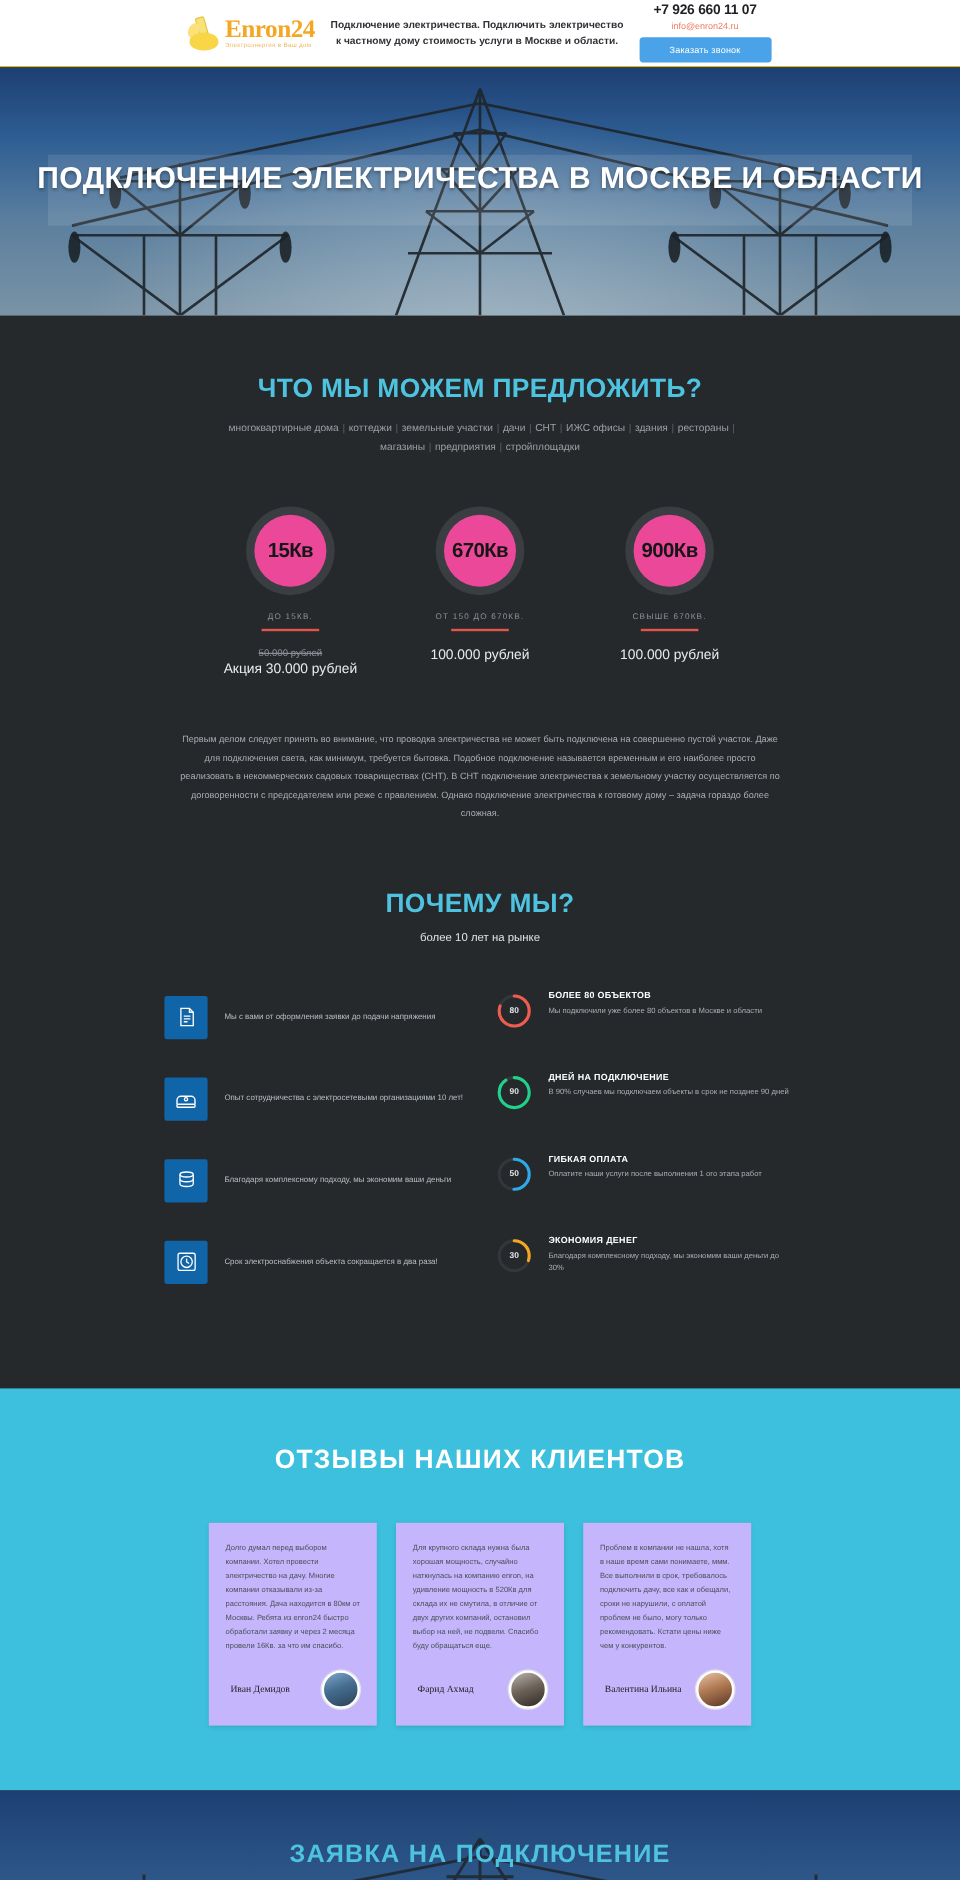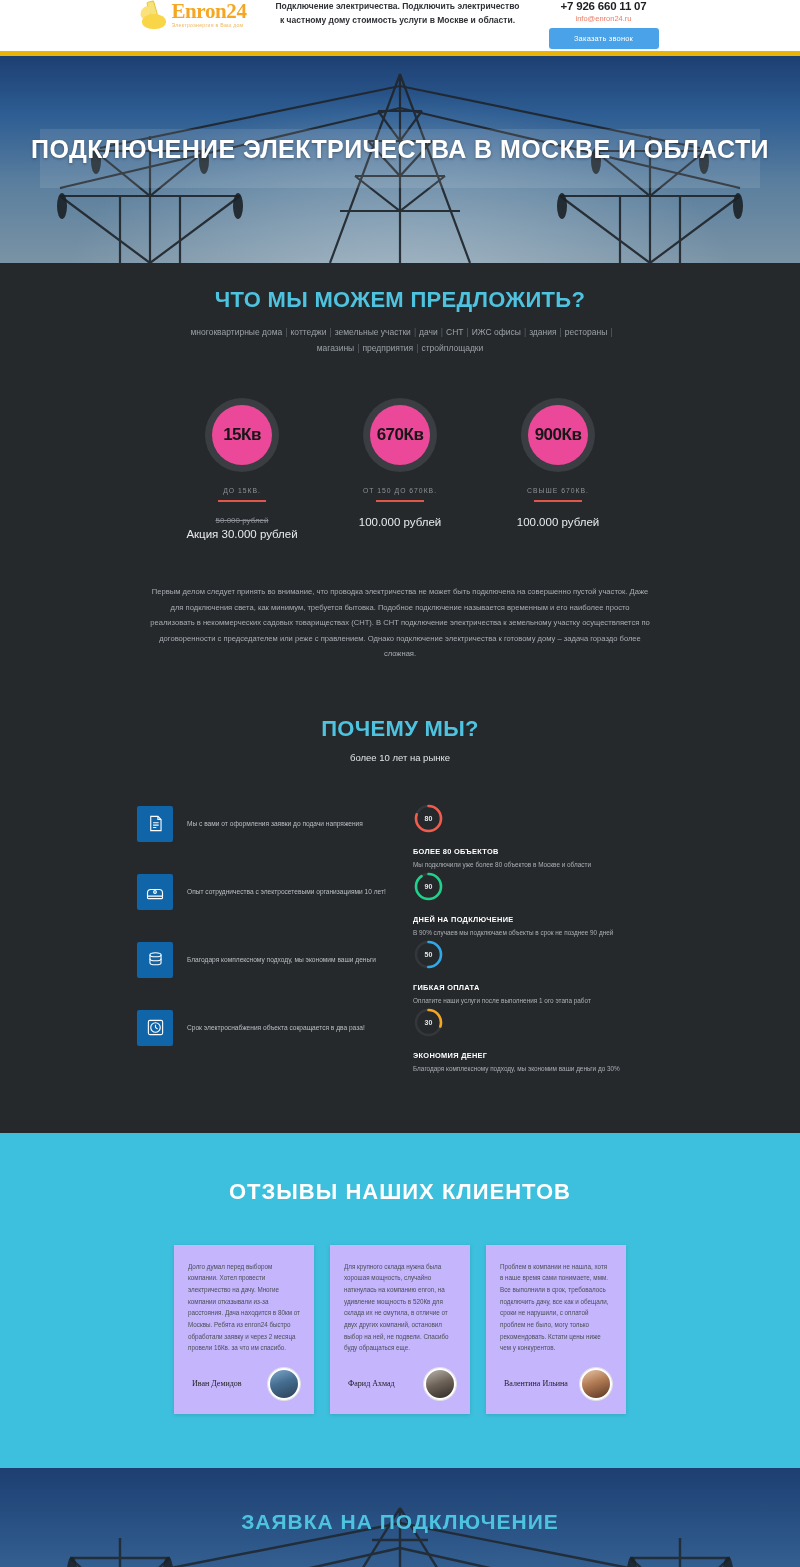--- a/index.html
+++ b/index.html
@@ -10,24 +10,24 @@
     color:#fff;
     width:800px;
     overflow-x:hidden;
   }
 
   
   .topbar {
     background:#ffffff;
     height:56px;
     display:flex;
-    align-items:flex-start;
+    align-items:center;
     justify-content:center;
-    gap:26px;
-    border-bottom:5px solid #eab308;
+    gap:10px;
+    border-bottom:1px solid #eab308;
   }
   .logo-wrap { display:flex; align-items:center; gap:4px; }
   .logo-mark { width:26px; height:30px; position:relative; }
   .logo-bulb {
     position:absolute; left:7px; top:1px; width:8px; height:15px;
     background:#f6e27a; border:1px solid #e8c53e; border-radius:2px 2px 0 0;
     transform:rotate(-16deg);
   }
   .logo-hand {
     position:absolute; left:1px; bottom:1px; width:24px; height:15px;
@@ -72,21 +72,21 @@
     background:rgba(255,255,255,.10);
   }
   .hero-title {
     position:absolute; left:0; right:0; top:78px;
     text-align:center; font-size:25px; font-weight:bold; line-height:1.22;
     letter-spacing:0.4px; color:#fff; text-shadow:0 1px 3px rgba(0,0,0,.35);
   }
 
   
   .dark { background:#26292c; }
-  .offer { padding:24px 0 0; }
+  .offer { padding:48px 0 0; }
   .sec-title {
     text-align:center; color:#4ec3e0; font-size:22px; font-weight:bold;
     letter-spacing:0.3px;
   }
   .offer-list {
     margin:12px auto 0; width:470px; text-align:center;
     font-size:8.5px; color:#9aa0a6; line-height:1.85;
   }
   .offer-list span { padding:0 3px; }
   .offer-list i { color:#5a6067; font-style:normal; }
@@ -131,21 +131,21 @@
   .why-grid {
     display:flex; justify-content:center; gap:26px; margin-top:38px;
   }
   .why-col { width:250px; }
   .feat-row { display:flex; align-items:center; gap:14px; height:46px; margin-bottom:22px; }
   .feat-icon {
     width:36px; height:36px; background:#1064a8; flex:none; border-radius:2px;
     display:flex; align-items:center; justify-content:center;
   }
   .feat-text { font-size:6.6px; color:#b9bfc4; line-height:1.5; }
-  .stat-row { display:flex; align-items:flex-start; gap:13px; height:46px; margin-bottom:22px;flex-direction:column; }
+  .stat-row { display:flex; align-items:flex-start; gap:13px; height:46px; margin-bottom:22px; }
   .ring { width:31px; height:31px; flex:none; position:relative; margin-top:2px; }
   .ring svg { display:block; }
   .ring span {
     position:absolute; inset:0; display:flex; align-items:center; justify-content:center;
     font-size:7px; color:#e4e8ea; font-weight:bold;
   }
   .stat-title {
     font-size:7.4px; font-weight:bold; color:#fff; letter-spacing:0.3px;
     text-transform:uppercase;
   }

